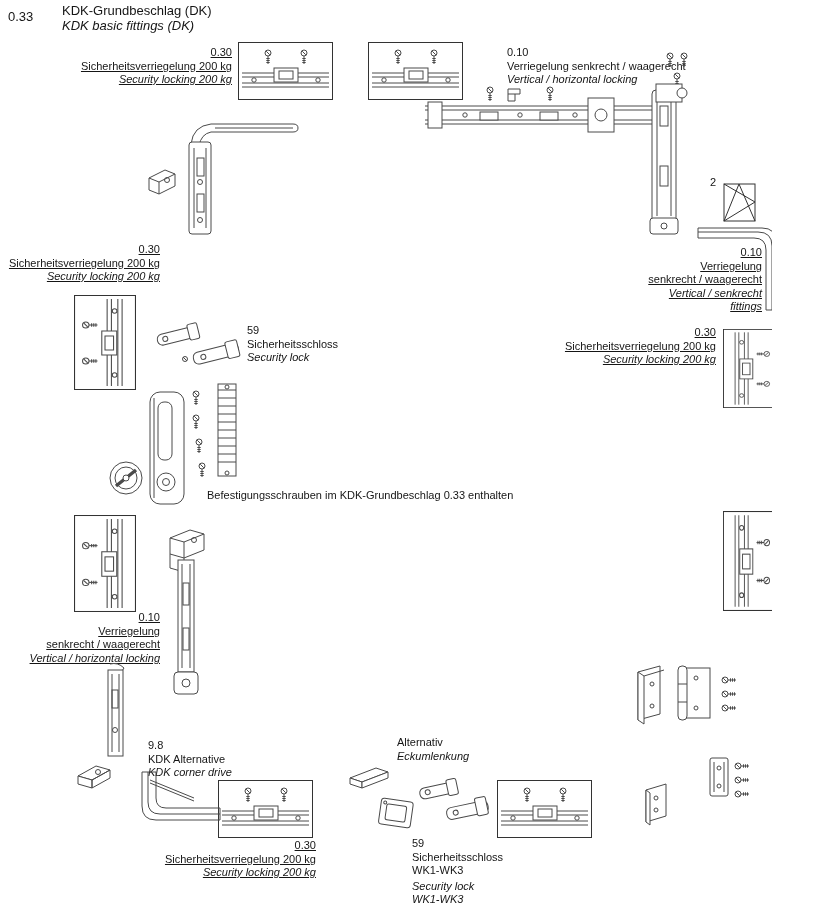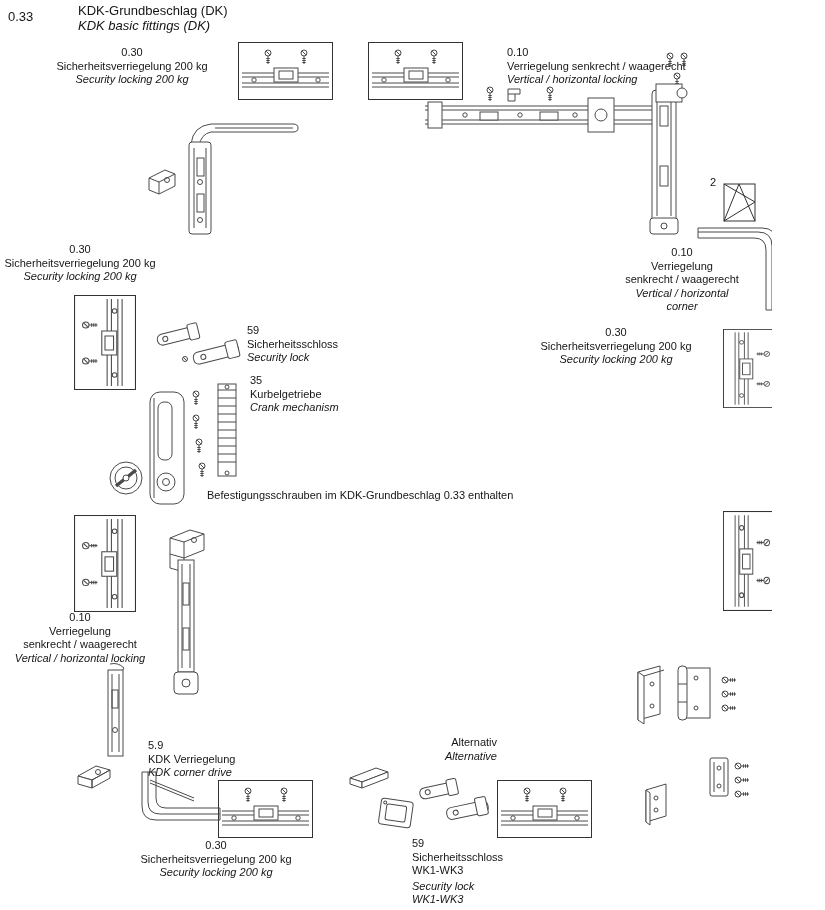--- a/index.html
+++ b/index.html
@@ -1,25 +1,25 @@
 <!DOCTYPE html>
 <html><head>
 <meta charset="utf-8">
 <style>
   * { margin:0; padding:0; box-sizing:border-box; }
   html,body { background:#fff; }
   body { font-family:"Liberation Sans","DejaVu Sans",sans-serif; color:#151515; }
   .canvas { position:relative; width:772px; height:910px; background:#fff; overflow:hidden; }
   .abs { position:absolute; }
   .pagenum { position:absolute; left:8px; top:9px; font-size:13px; }
-  .title { position:absolute; left:62px; top:3px; font-size:13px; line-height:15px;margin-left:16px; }
+  .title { position:absolute; left:62px; top:3px; font-size:13px; line-height:15px; }
   .title .en { font-style:italic; }
   .lbl { position:absolute; font-size:11px; line-height:13.5px; white-space:nowrap; }
-  .lbl.ra { text-align:center; }
-  .lbl.ca { text-align:right; }
+  .lbl.ra { text-align:right;text-decoration:underline; }
+  .lbl.ca { text-align:left; }
   .lbl .en { font-style:italic; }
   .lbl .gap { margin-top:2px; }
   svg { display:block; }
 </style>
 </head>
 <body>
 
 <div class="canvas">
 
   <svg style="position:absolute;width:0;height:0" aria-hidden="true">
@@ -78,74 +78,69 @@
   </div>
 
   <div class="lbl" style="left:710px;top:176px;width:14px">
     <div>2</div>
   </div>
 
   <div class="lbl ra" style="left:602px;top:246px;width:160px">
     <div>0.10</div>
     <div class="de">Verriegelung</div>
     <div class="de">senkrecht / waagerecht</div>
-    <div class="en">Vertical / horizontal</div>
-    <div class="en">corner</div>
+    <div class="en">Vertical / senkrecht</div>
+    <div class="en">fittings</div>
   </div>
 
   <div class="lbl ra" style="left:516px;top:326px;width:200px">
     <div>0.30</div>
     <div class="de">Sicherheitsverriegelung 200 kg</div>
     <div class="en">Security locking 200 kg</div>
   </div>
 
   <div class="lbl ra" style="left:0px;top:243px;width:160px">
     <div>0.30</div>
     <div class="de">Sicherheitsverriegelung 200 kg</div>
     <div class="en">Security locking 200 kg</div>
   </div>
 
   <div class="lbl" style="left:247px;top:324px;width:140px">
     <div>59</div>
     <div class="de">Sicherheitsschloss</div>
     <div class="en">Security lock</div>
   </div>
 
-  <div class="lbl" style="left:250px;top:374px;width:140px">
-    <div>35</div>
-    <div class="de">Kurbelgetriebe</div>
-    <div class="en">Crank mechanism</div>
-  </div>
 
   <div class="lbl" style="left:207px;top:489px;width:340px">
     <div class="de">Befestigungsschrauben im KDK-Grundbeschlag 0.33 enthalten</div>
   </div>
 
   <div class="lbl ra" style="left:0px;top:611px;width:160px">
     <div>0.10</div>
     <div class="de">Verriegelung</div>
     <div class="de">senkrecht / waagerecht</div>
     <div class="en">Vertical / horizontal locking</div>
   </div>
 
   <div class="lbl" style="left:148px;top:739px;width:140px">
-    <div>5.9</div>
-    <div class="de">KDK Verriegelung</div>
+    <div>9.8</div>
+    <div class="de">KDK Alternative</div>
     <div class="en">KDK corner drive</div>
   </div>
 
   <div class="lbl ra" style="left:116px;top:839px;width:200px">
     <div>0.30</div>
     <div class="de">Sicherheitsverriegelung 200 kg</div>
     <div class="en">Security locking 200 kg</div>
   </div>
 
   <div class="lbl ca" style="left:397px;top:736px;width:100px">
     <div class="de">Alternativ</div>
-    <div class="en">Alternative</div>
+    <div class="en">Eckumlenkung</div>
   </div>
 
   <div class="lbl" style="left:412px;top:837px;width:140px">
     <div>59</div>
     <div class="de">Sicherheitsschloss</div>
     <div class="de">WK1-WK3</div>
     <div class="en gap">Security lock</div>
     <div class="en">WK1-WK3</div>
   </div>
 

